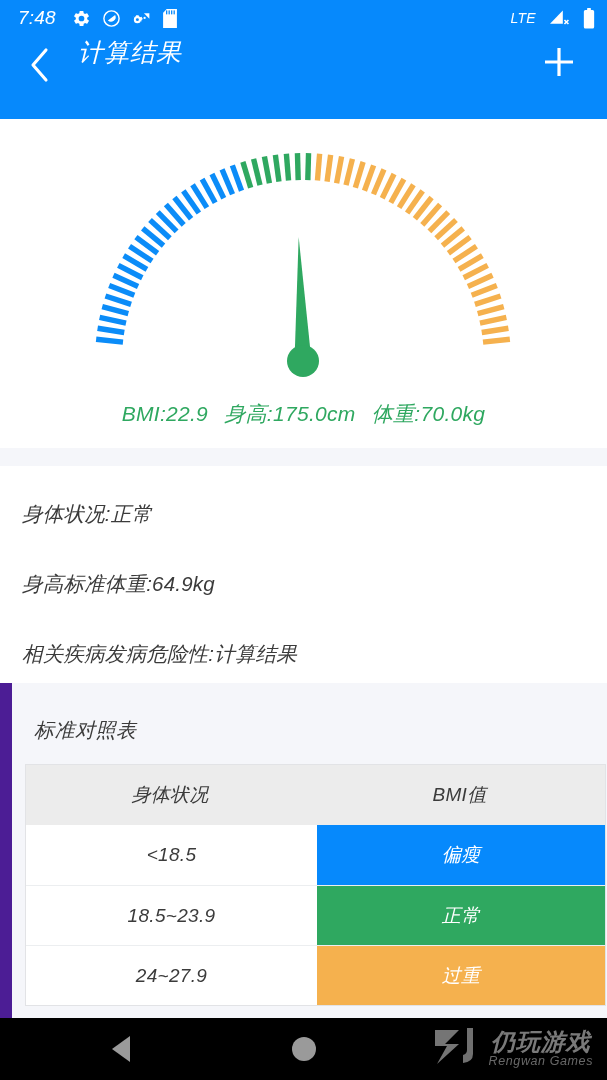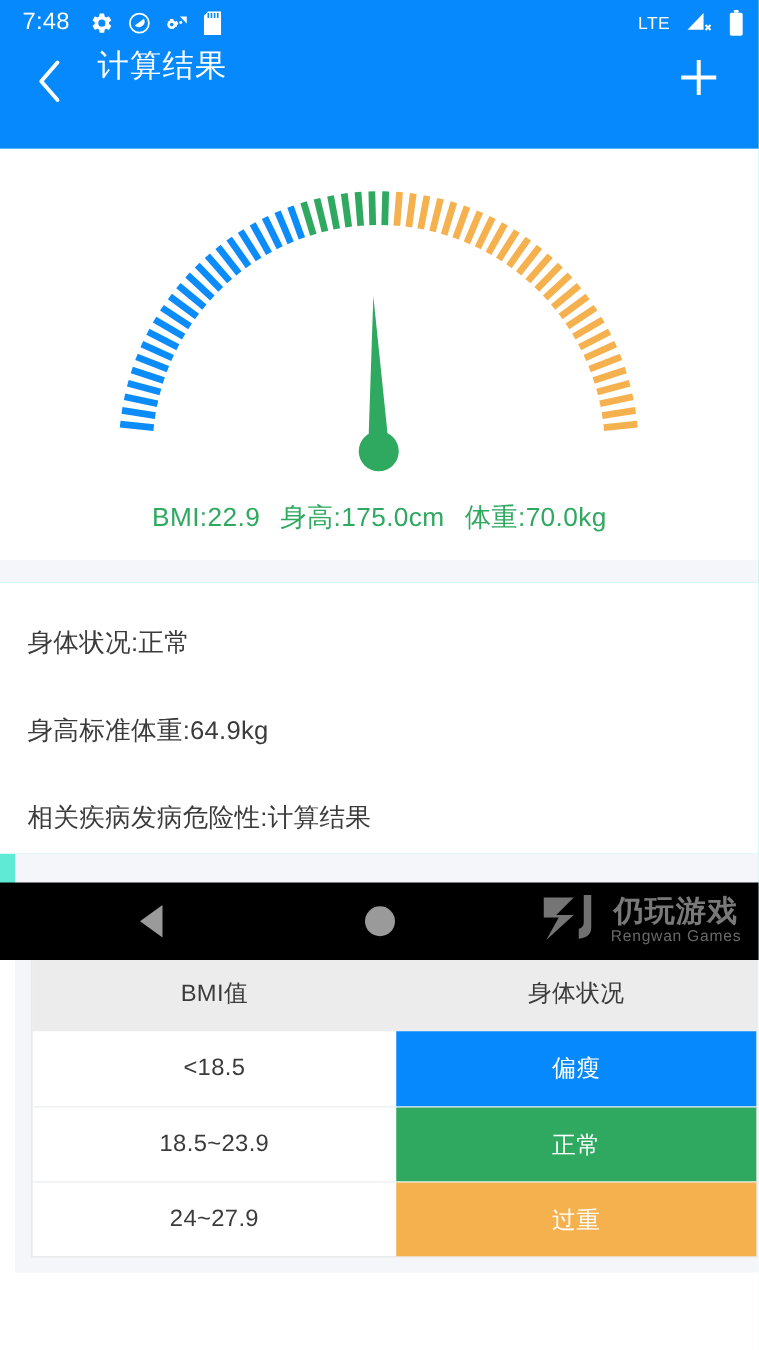--- a/index.html
+++ b/index.html
@@ -1,21 +1,21 @@
 <!DOCTYPE html>
 <html><head>
 <meta charset="utf-8">
 <style>
   * { margin:0; padding:0; box-sizing:border-box; }
   html,body {
     width:607px; height:1080px; overflow:hidden;
     background:#ffffff;
     font-family:"Liberation Sans","DejaVu Sans",sans-serif;
   }
-  #phone { position:relative; width:607px; height:768px; background:#5eead4; }
+  #phone { position:relative; width:607px; height:1080px; background:#4c1d95;font-style:italic; }
 
   
   .statusbar {
     position:absolute; top:0; left:0; width:607px; height:36px;
     background:#0689fc; display:flex; align-items:center;
     padding:0 12px; color:#ffffff;
   }
   .clock { font-size:19px; letter-spacing:.2px; margin-left:6px; font-weight:400; }
   .sb-icons-left { display:flex; align-items:center; gap:11px; margin-left:16px; }
   .sb-right { margin-left:auto; display:flex; align-items:center; gap:13px; }
@@ -225,22 +225,22 @@
   <div class="info-card">
     <div class="info-line">身体状况:正常</div>
     <div class="info-line">身高标准体重:64.9kg</div>
     <div class="info-line">相关疾病发病危险性:计算结果</div>
   </div>
 
   <div class="table-section">
     <div class="table-title">标准对照表</div>
     <div class="tbl">
       <div class="tr head">
+        <div class="td c2">身体状况</div>
         <div class="td c1">BMI值</div>
-        <div class="td c2">身体状况</div>
       </div>
       <div id="tableBody">
           <div class="tr">
             <div class="td c1">&lt;18.5</div>
             <div class="td c2" style="background: rgb(6, 137, 252);">偏瘦</div>
           </div>
           <div class="tr">
             <div class="td c1">18.5~23.9</div>
             <div class="td c2" style="background: rgb(47, 168, 96);">正常</div>
           </div>

